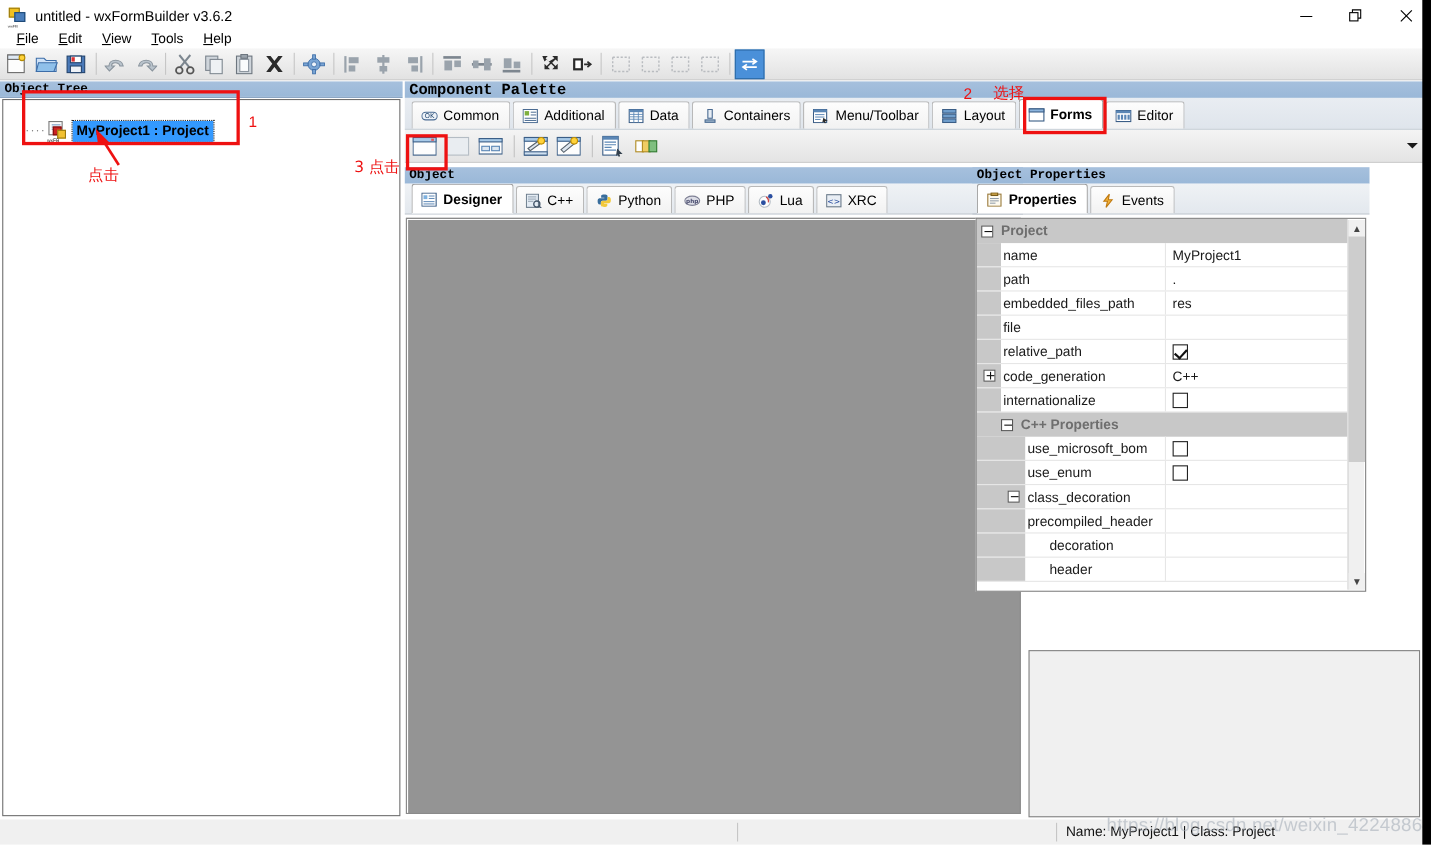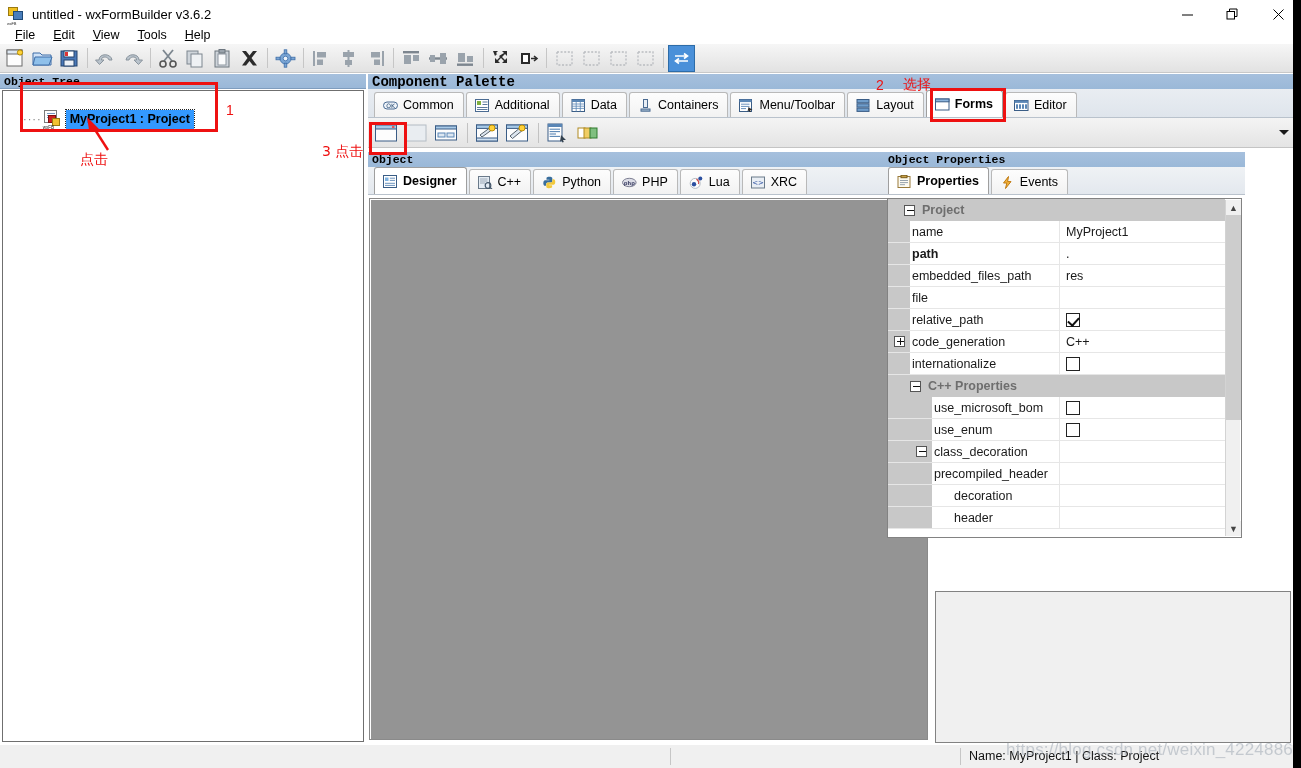--- a/index.html
+++ b/index.html
@@ -156,21 +156,21 @@
   .propgrid {
     position: absolute; left: 3px; top: 46px; width: 355px; height: 340px;
     background: #ffffff; border: 1px solid #828282; overflow: hidden;
   }
   .pg-scroll { position: absolute; right: 1px; top: 1px; width: 15px; bottom: 1px; background: #f0f0f0; border-left: 1px solid #d3d3d3; }
   .pg-arrow { width: 15px; height: 15px; display: flex; align-items: center; justify-content: center; background: #f0f0f0; font-size: 9px; color: #444; }
   .pg-thumb { position: absolute; left: 0; top: 15px; width: 15px; height: 205px; background: #cdcdcd; }
   .pg-rows { position: absolute; left: 0; top: 0; right: 16px; top: 0; }
   .pg-cat {
     height: 22px; background: #c8c8c8; display: flex; align-items: center;
-    font-size: 12.5px; font-weight: bold; color: #6e6e6e; padding-left: 16px;
+    font-size: 12.5px; font-weight: bold; color: #6e6e6e; padding-left: 4px;
   }
   .pg-cat.indent1 { padding-left: 22px; }
   .pg-row { height: 22px; display: flex; align-items: stretch; border-bottom: 1px solid #e6e6e6; }
   .pg-gutter { width: 22px; background: #c8c8c8; flex: none; display: flex; align-items: center; justify-content: center; }
   .pg-gutter.wide { width: 44px; }
   .pg-name { flex: none; display: flex; align-items: center; font-size: 12.5px; color: #1a1a1a; padding-left: 2px; border-right: 1px solid #e6e6e6; }
   .pg-val { flex: 1; display: flex; align-items: center; font-size: 12.5px; color: #1a1a1a; padding-left: 6px; }
   .expander {
     width: 11px; height: 11px; border: 1px solid #555; background: #fff;
     position: relative; display: inline-block;
@@ -734,21 +734,21 @@
       </div>
 
       <div class="pg-row">
         <div class="pg-gutter"></div>
         <div class="pg-name" style="width:150px;">name</div>
         <div class="pg-val">MyProject1</div>
       </div>
 
       <div class="pg-row">
         <div class="pg-gutter"></div>
-        <div class="pg-name" style="width:150px;font-weight:bold;">path</div>
+        <div class="pg-name" style="width:150px;">path</div>
         <div class="pg-val">.</div>
       </div>
 
       <div class="pg-row">
         <div class="pg-gutter"></div>
         <div class="pg-name" style="width:150px;">embedded_files_path</div>
         <div class="pg-val">res</div>
       </div>
 
       <div class="pg-row">

